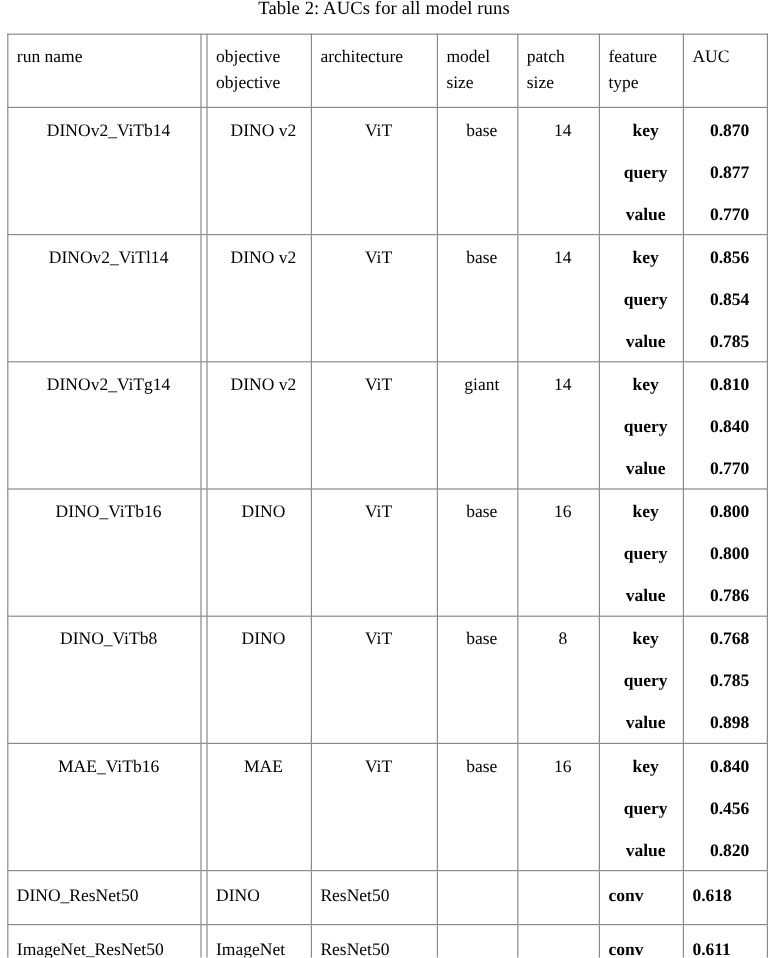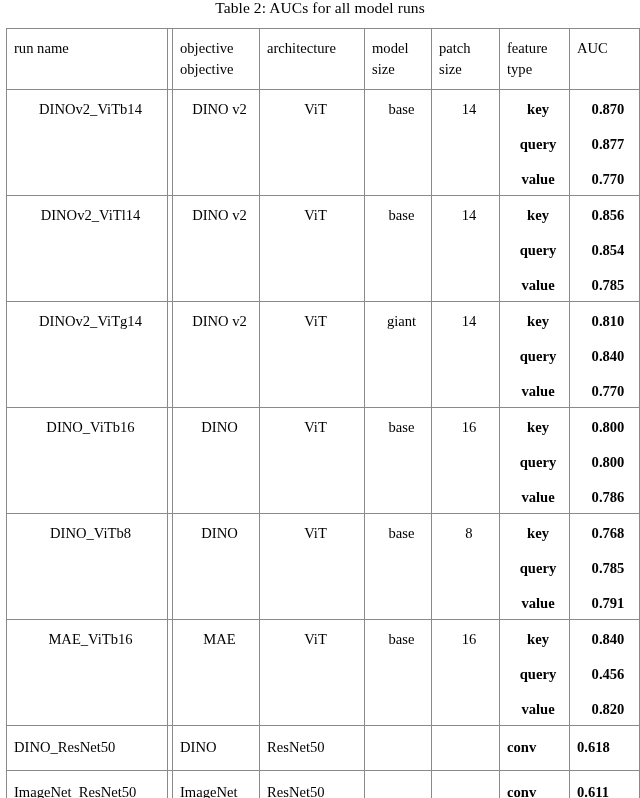--- a/index.html
+++ b/index.html
@@ -326,21 +326,21 @@
               <div class="stack">
                 <div class="item">key</div>
                 <div class="item">query</div>
                 <div class="item">value</div>
               </div>
             </td>
             <td>
               <div class="stack">
                 <div class="item">0.768</div>
                 <div class="item">0.785</div>
-                <div class="item">0.791</div>
+                <div class="item">0.898</div>
               </div>
             </td>
           </tr>
           <tr class="block-row">
             <td class="col-run">
               <div class="cell">MAE_ViTb16</div>
             </td>
             <td class="dbl-sep"></td>
             <td>
               <div class="cell">MAE</div>

